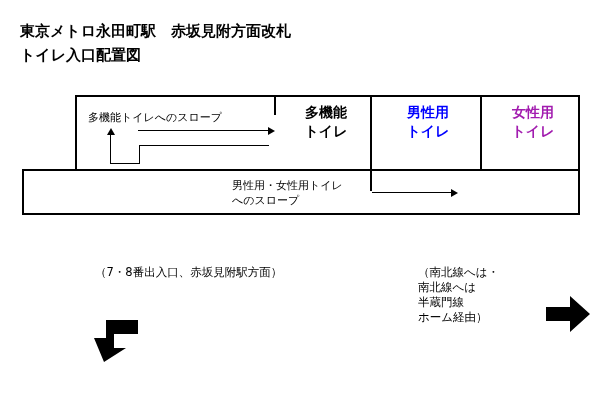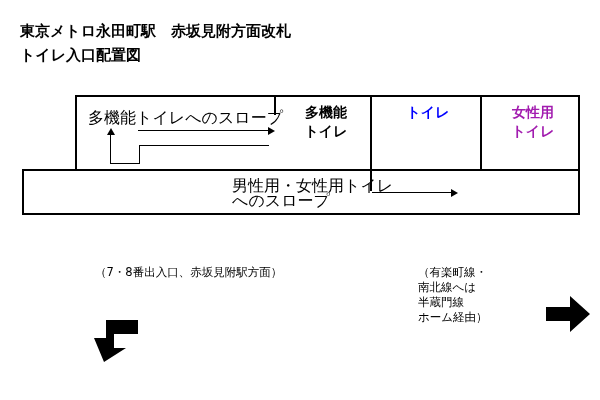--- a/index.html
+++ b/index.html
@@ -45,21 +45,21 @@
     font-weight: bold;
     text-align: center;
     line-height: 19px;
     white-space: nowrap;
   }
   .room-label.blue { color: #0000ff; }
   .room-label.red  { color: #a21caf; }
 
   
   .anno {
-    font-size: 16px;
+    font-size: 11px;
     line-height: 15px;
     white-space: nowrap;
     color: #000;
   }
 
   
   .gline { background: #000; }
   .arrow-head-right {
     width: 0; height: 0;
     border-top: 4px solid transparent;
@@ -115,20 +115,21 @@
 
     <div class="abs wall" style="left:370px; top:171px; width:2px; height:20px;"></div>
   </div>
 
   <div class="abs room-label" style="left:283px; top:103px; width:86px;">
     <div>多機能</div>
     <div>トイレ</div>
   </div>
 
   <div class="abs room-label blue" style="left:378px; top:103px; width:100px;">
+    <div>男性用</div>
     <div>トイレ</div>
   </div>
 
   <div class="abs room-label red" style="left:488px; top:103px; width:90px;">
     <div>女性用</div>
     <div>トイレ</div>
   </div>
 
   <div class="abs anno" style="left:88px; top:110px;">多機能トイレへのスロープ</div>
 
@@ -152,21 +153,21 @@
 
   <div class="abs cap" style="left:95px; top:265px;">
     <div>（7・8番出入口、赤坂見附駅方面）</div>
   </div>
 
   <svg class="abs big-arrow" style="left:92px; top:318px;" width="48" height="46" viewBox="0 0 48 46">
     <polygon points="44,2 44,16 20,16 20,30 32,30 10,44 0,20 12,20 12,2" fill="#000000" transform="translate(2,0)"></polygon>
   </svg>
 
   <div class="abs cap" style="left:418px; top:265px;">
-    <div>（有楽町線・</div>
+    <div>（南北線へは・</div>
     <div>南北線へは</div>
     <div>半蔵門線</div>
     <div>ホーム経由）</div>
   </div>
 
   <svg class="abs big-arrow" style="left:546px; top:296px;" width="44" height="36" viewBox="0 0 44 36">
     <polygon points="0,11 24,11 24,0 44,18 24,36 24,25 0,25" fill="#000000"></polygon>
   </svg>
 
 </div>

